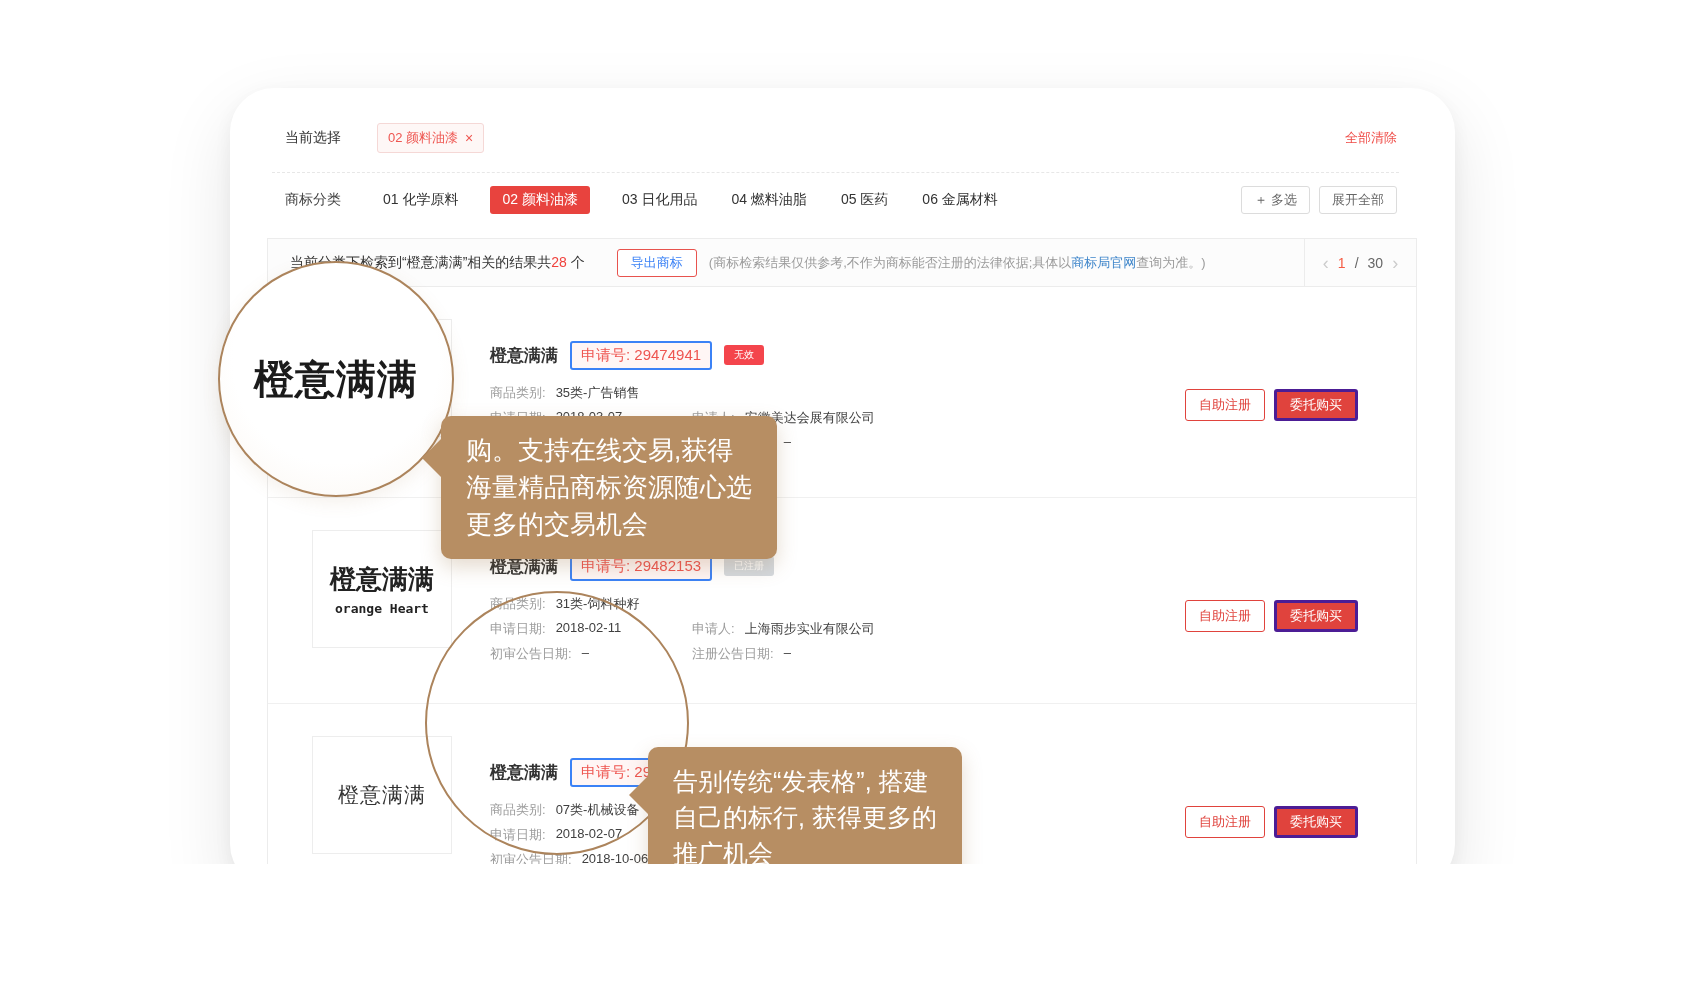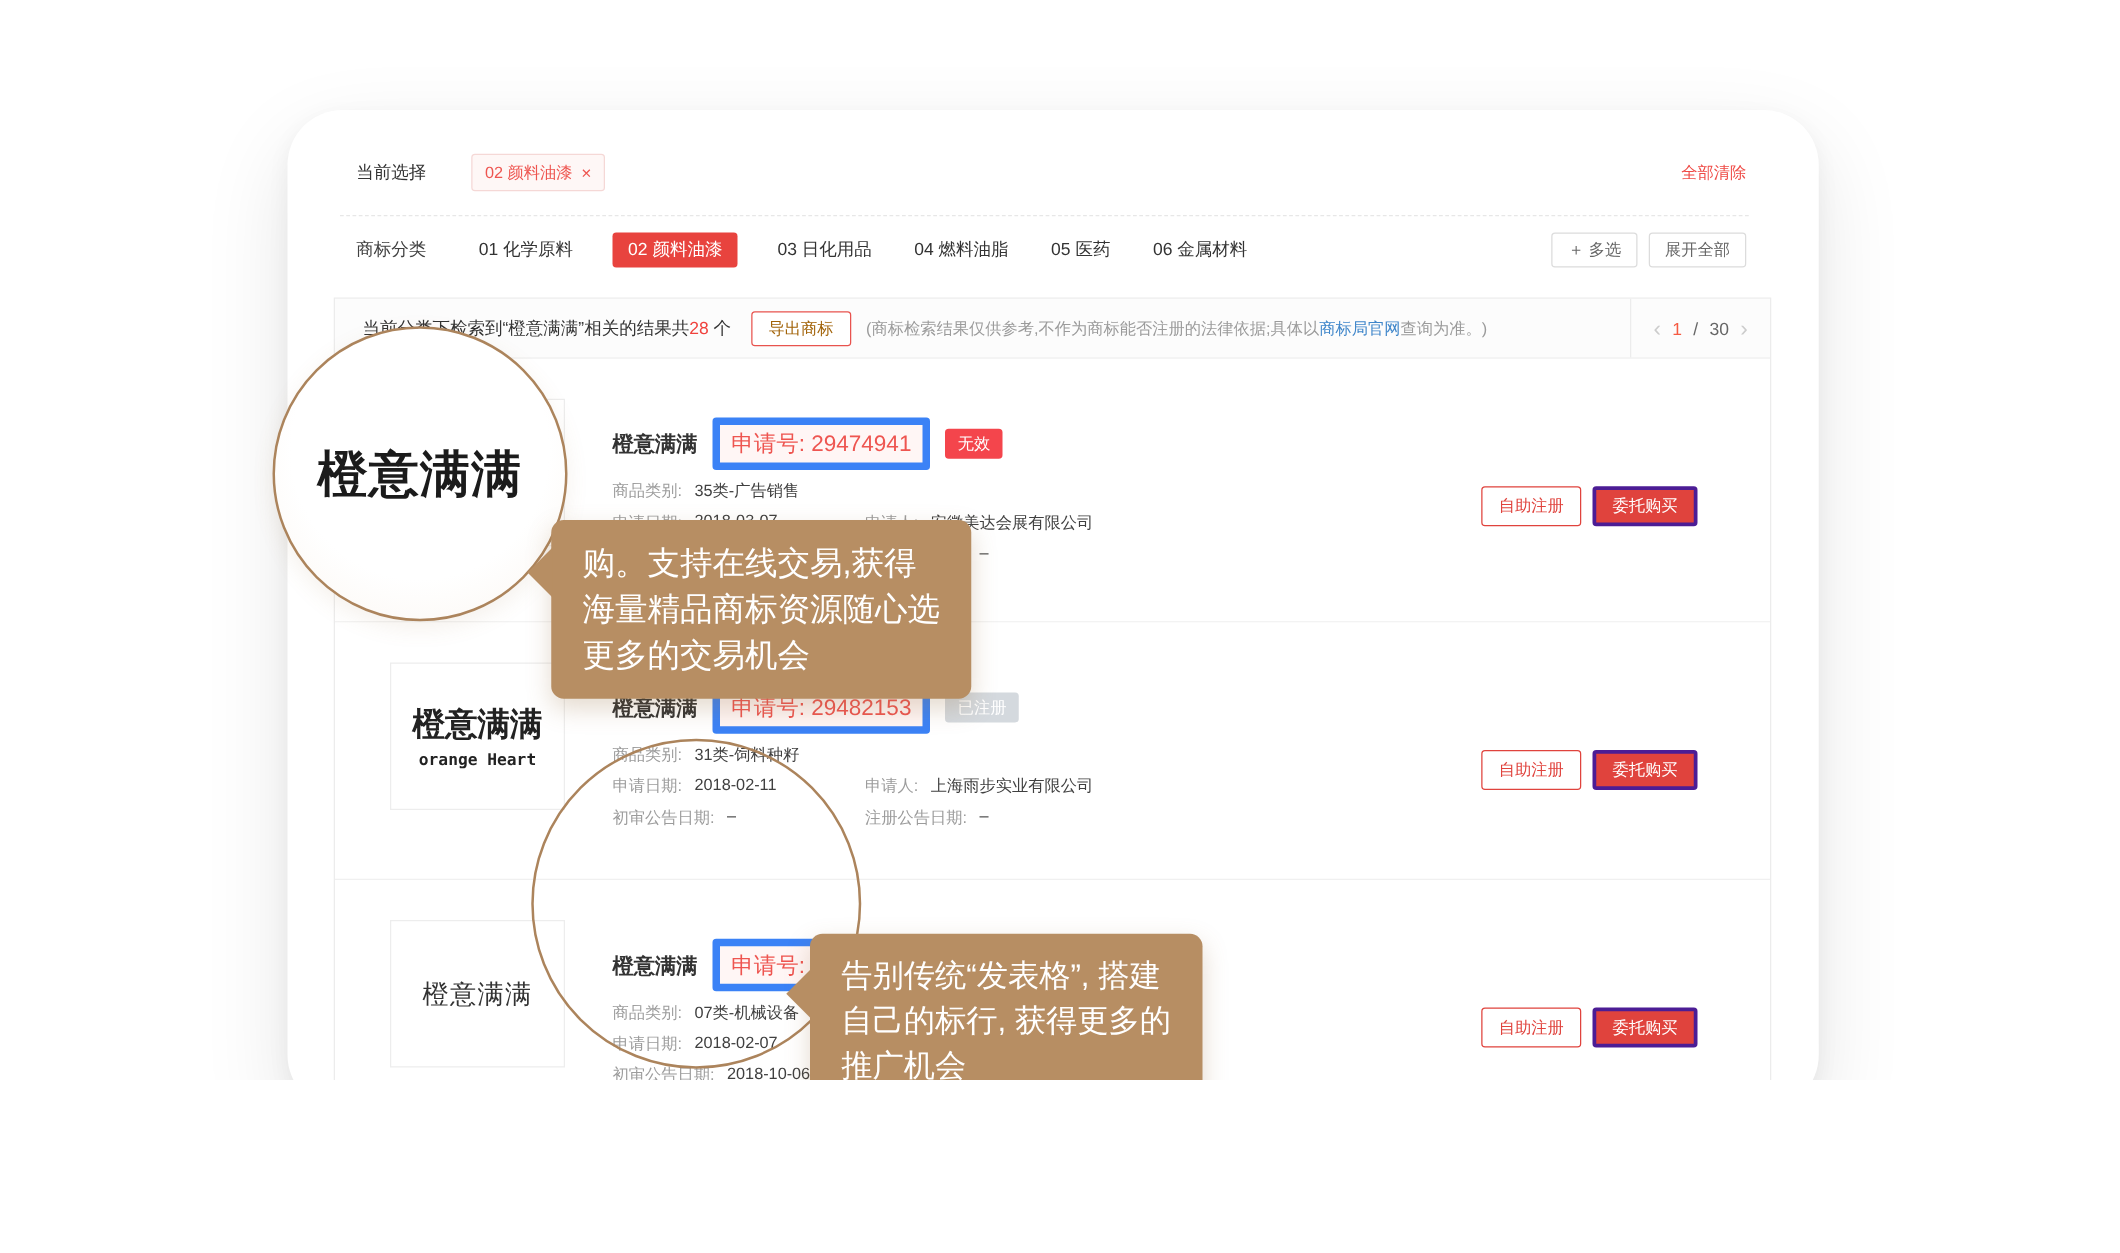--- a/index.html
+++ b/index.html
@@ -59,21 +59,21 @@
     position:absolute; left:37px; top:150px; width:1150px; height:634px;
     border:1px solid #ececec; background:#fff; overflow:hidden;
   }
   .panel-header {
     height:48px; display:flex; align-items:center;
     background:#fcfcfc; border-bottom:1px solid #ececec; font-size:13px;
   }
   .summary { margin-left:22px; color:#333; font-size:14px; white-space:nowrap; }
   .summary .count { color:#f0423d; }
   .export-btn {
-    margin-left:16px; border:1px solid #e8534e; color:#a16207; background:#fff;
+    margin-left:32px; border:1px solid #e8534e; color:#3b82f6; background:#fff;
     border-radius:3px; font-size:13px; padding:4px 13px; cursor:pointer; white-space:nowrap;
   }
   .note { margin-left:12px; color:#9b9b9b; white-space:nowrap; overflow:hidden; }
   .note .link { color:#3f86ca; cursor:pointer; }
   .pager {
     margin-left:auto; width:112px; height:100%; border-left:1px solid #ececec;
     display:flex; align-items:center; justify-content:center; gap:9px;
     font-size:14px; color:#666;
   }
   .pager .chev { color:#cccccc; font-size:18px; cursor:pointer; line-height:1; }
@@ -91,25 +91,25 @@
     display:flex; flex-direction:column; align-items:center; justify-content:center;
     flex:none;
   }
   .thumb-serif { font-family:"Liberation Serif","DejaVu Serif",serif; font-size:26px; font-weight:700; color:#222; white-space:nowrap; }
   .thumb-mono  { font-family:"DejaVu Sans Mono","Liberation Mono",monospace; font-size:13px; font-weight:700; color:#222; margin-top:4px; white-space:nowrap; }
   .thumb-plain { font-size:21px; color:#333; letter-spacing:1px; white-space:nowrap; }
   .details { margin-left:38px; padding-top:25px; font-size:13px; }
   .title-line { display:flex; align-items:center; height:22px; }
   .tm-name { font-size:17px; font-weight:700; color:#333; white-space:nowrap; }
   .appno-tag {
-    margin-left:12px; border:6px solid #3b82f6; background:#fff6f5; color:#ee5550;
-    border-radius:3px; padding:3px 9px; font-size:18px; white-space:nowrap;
+    margin-left:12px; border:2px solid #3b82f6; background:#fff6f5; color:#ee5550;
+    border-radius:3px; padding:3px 9px; font-size:15px; white-space:nowrap;
   }
   .badge {
-    margin-left:12px; border-radius:3px; color:#fff; font-size:13px;
+    margin-left:12px; border-radius:3px; color:#fff; font-size:10px;
     padding:3px 10px; white-space:nowrap;
   }
   .badge.invalid { background:#f4454c; }
   .badge.registered { background:#d4d9de; }
   .meta { margin-top:14px; }
   .meta-row { display:flex; height:25px; align-items:center; }
   .meta-col1 { width:202px; display:flex; }
   .meta-col2 { display:flex; }
   .f-label { color:#9c9c9c; margin-right:10px; white-space:nowrap; }
   .f-value { color:#404040; white-space:nowrap; }

